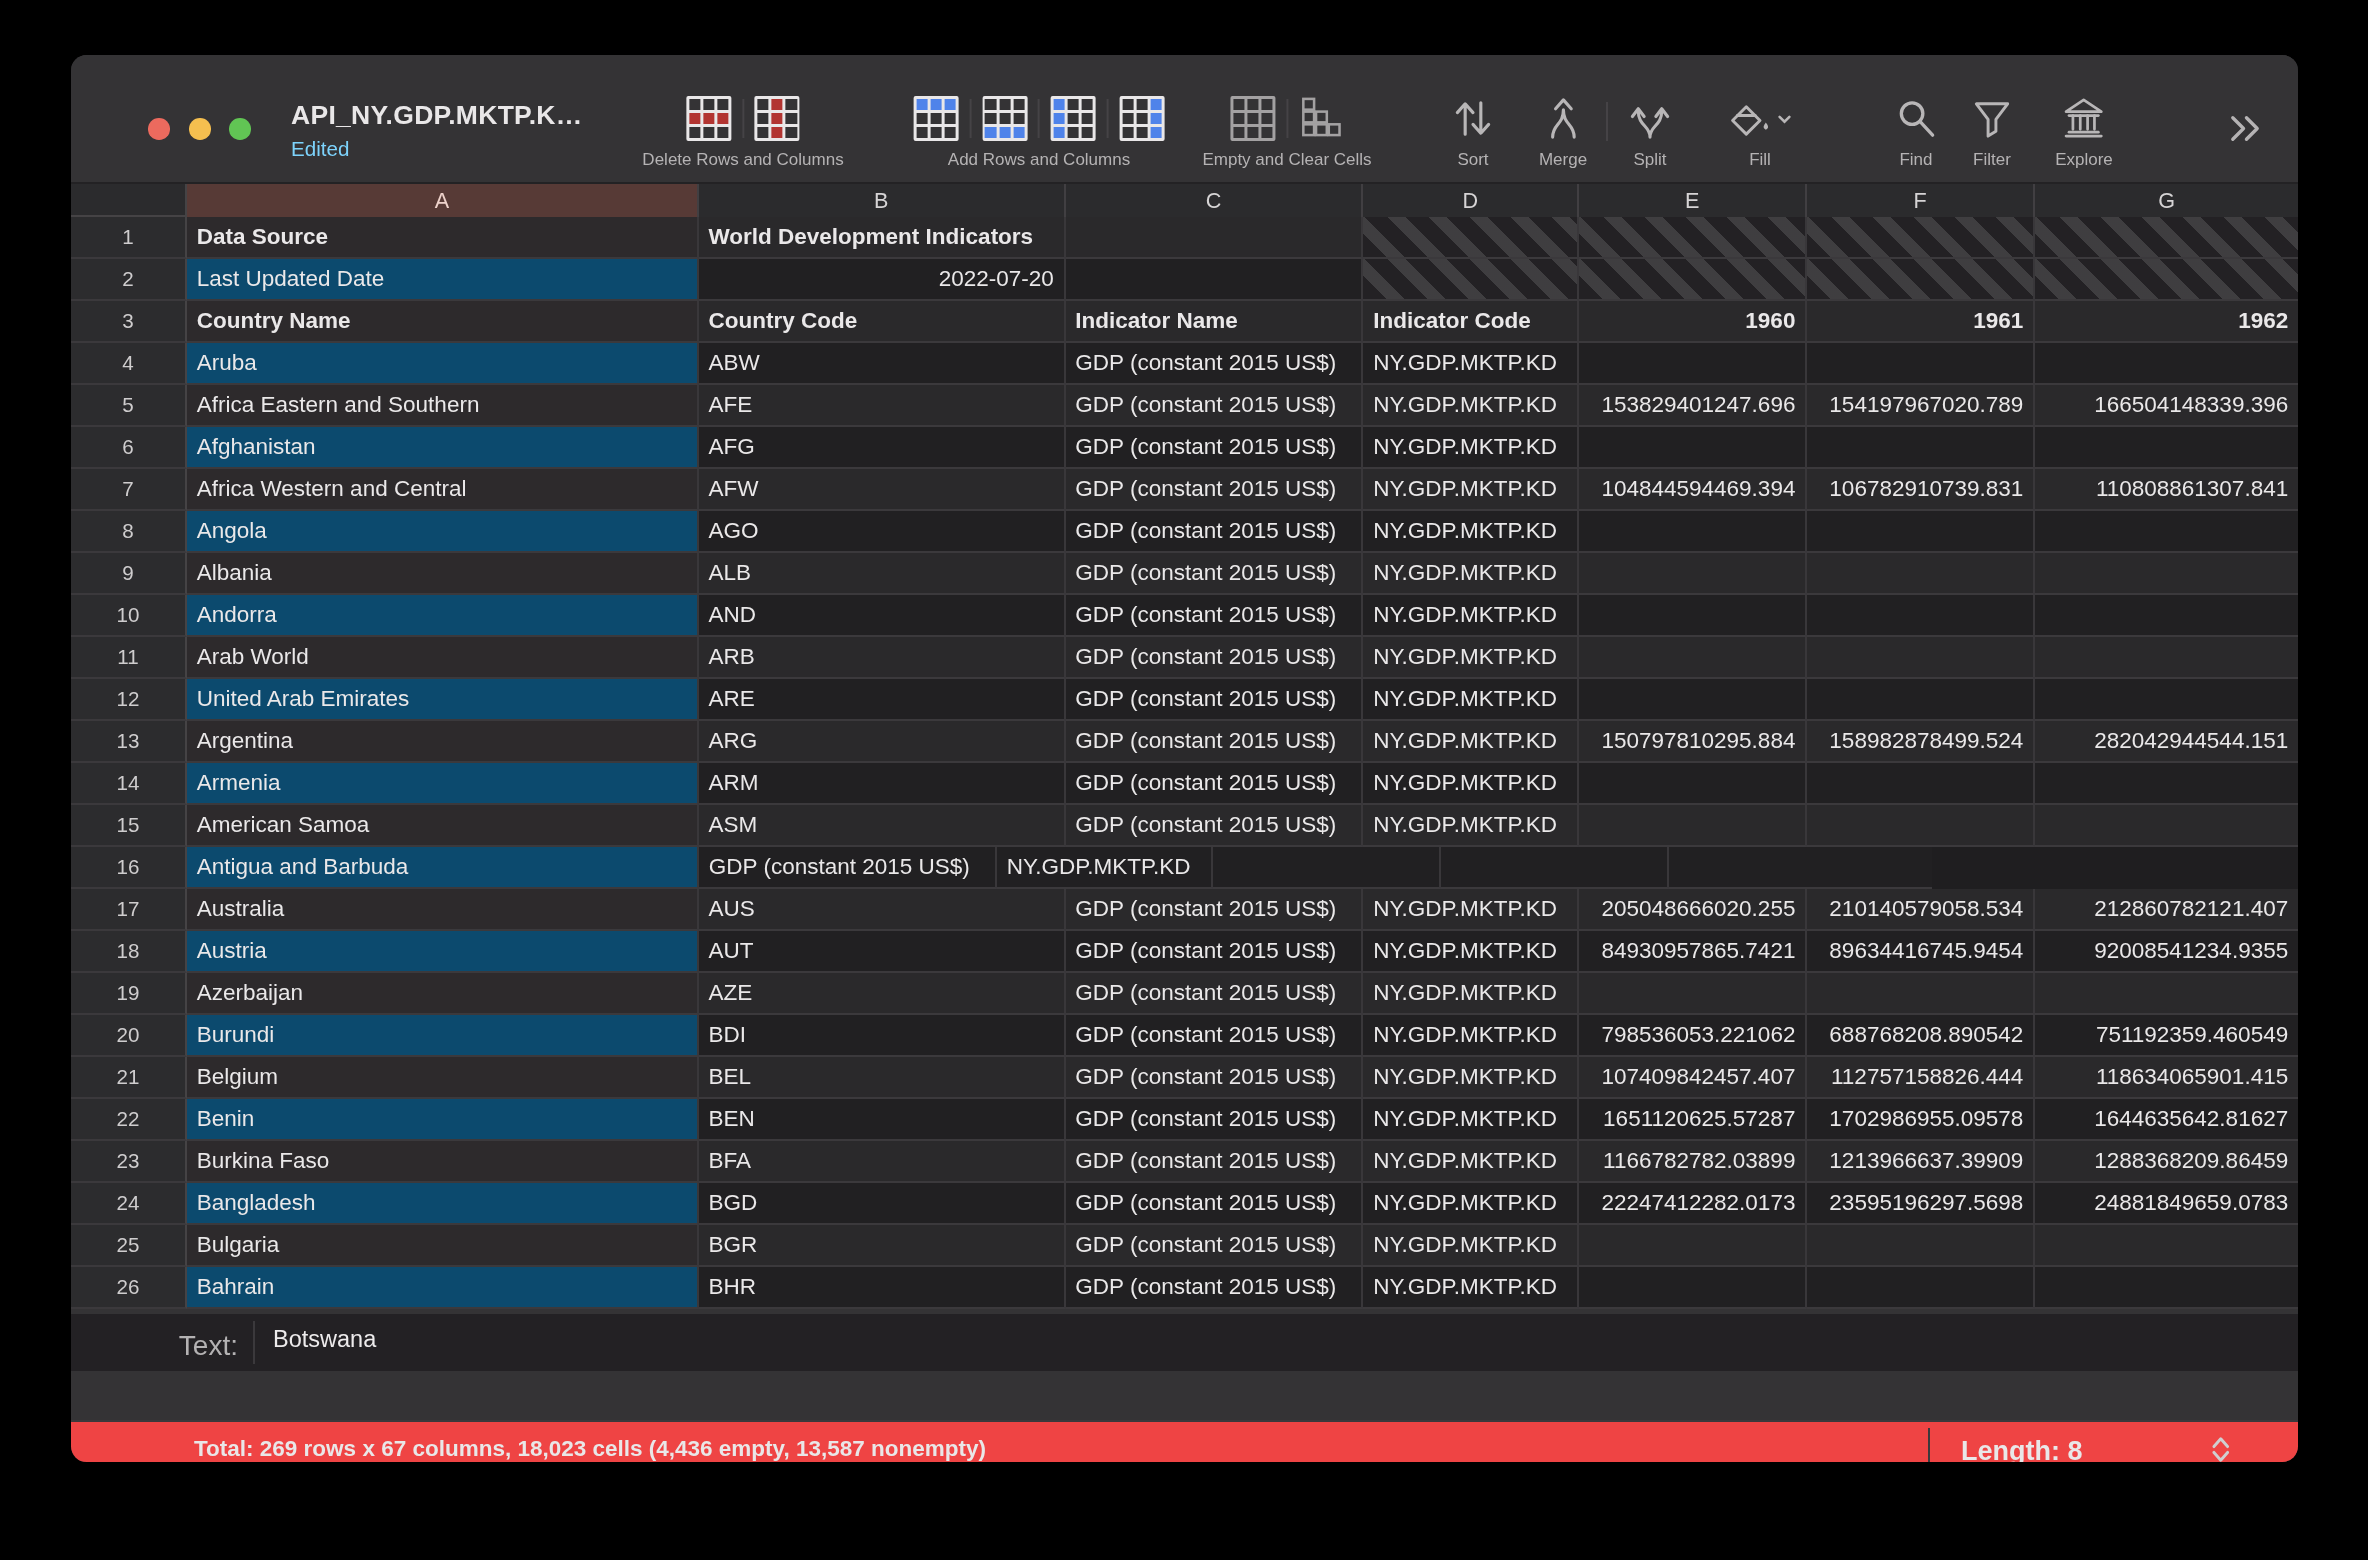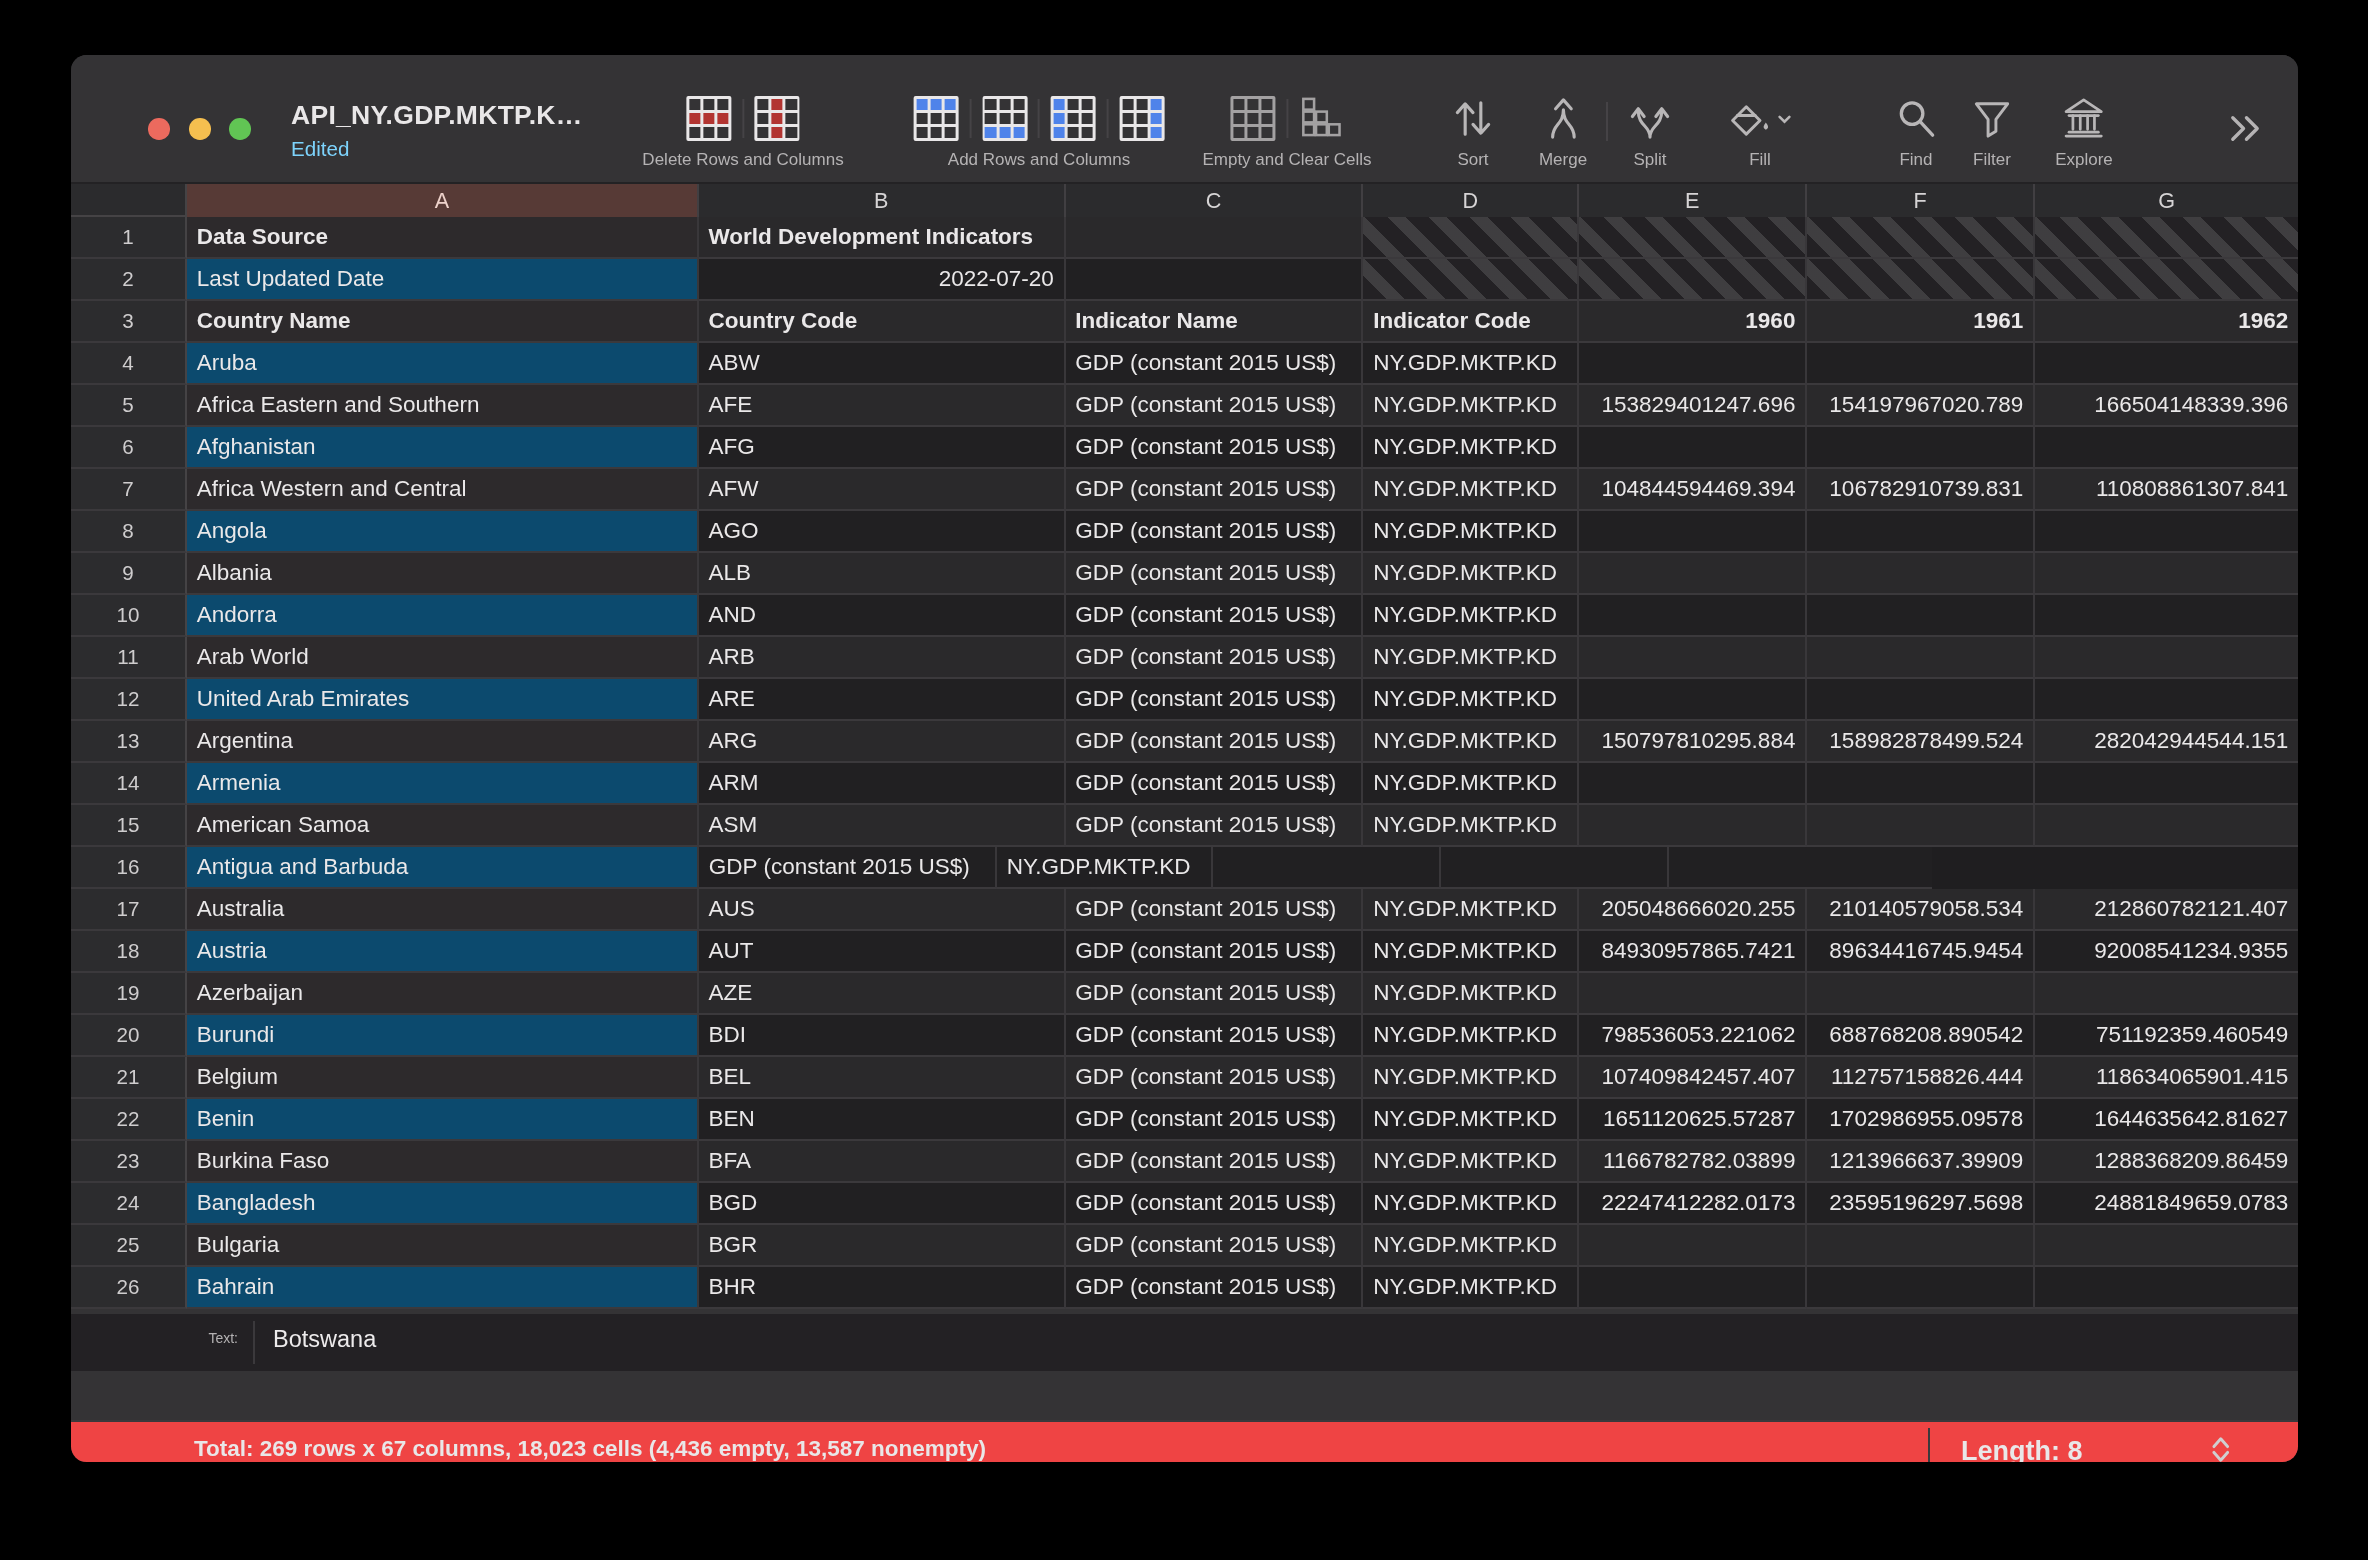--- a/index.html
+++ b/index.html
@@ -58,21 +58,21 @@
   .row.even .cell{ background:#212022; }
   .row.odd  .cell.c0{ background:#2d2a2c; }
   .row.even .cell.c0{ background:#0c4a6e; }
   .cell.b{ font-weight:bold; }
   .cell.r{ justify-content:flex-end; }
   .cell.hatch{ background:#232124 !important;
     background-image:repeating-linear-gradient(45deg, rgba(255,255,255,0) 0 16.7px, rgba(255,255,255,.13) 16.7px 29px) !important; }
 
   
   .inspector { position:absolute; left:0; top:1259px; width:2227px; height:57px; background:#232124; }
-  .ilabel { position:absolute; left:0; top:15.7px; width:167px; text-align:right; font-size:14px; color:#b4b2b3; }
+  .ilabel { position:absolute; left:0; top:15.7px; width:167px; text-align:right; font-size:28px; color:#b4b2b3; }
   .idiv   { position:absolute; left:182px; top:6.9px; width:2px; height:43px; background:#3b393c; }
   .ivalue { position:absolute; left:202px; top:11.8px; font-size:23.5px; color:#edebec; }
 
   
   .statusbar { position:absolute; left:0; top:1365px; width:2227px; height:102px;
                background:#ef4444; border-top:2px solid #3b393c; }
   .stotal  { position:absolute; left:123px; top:13.7px; font-size:22.5px; font-weight:bold; color:#e9e7e8; }
   .sdiv    { position:absolute; left:1857px; top:5.9px; width:2px; height:45px; background:#3b393c; }
   .slength { position:absolute; left:1890px; top:13.7px; font-size:27px; font-weight:bold; color:#e9e7e8; }
   .stepper { position:absolute; left:2137px; top:9.8px; }

